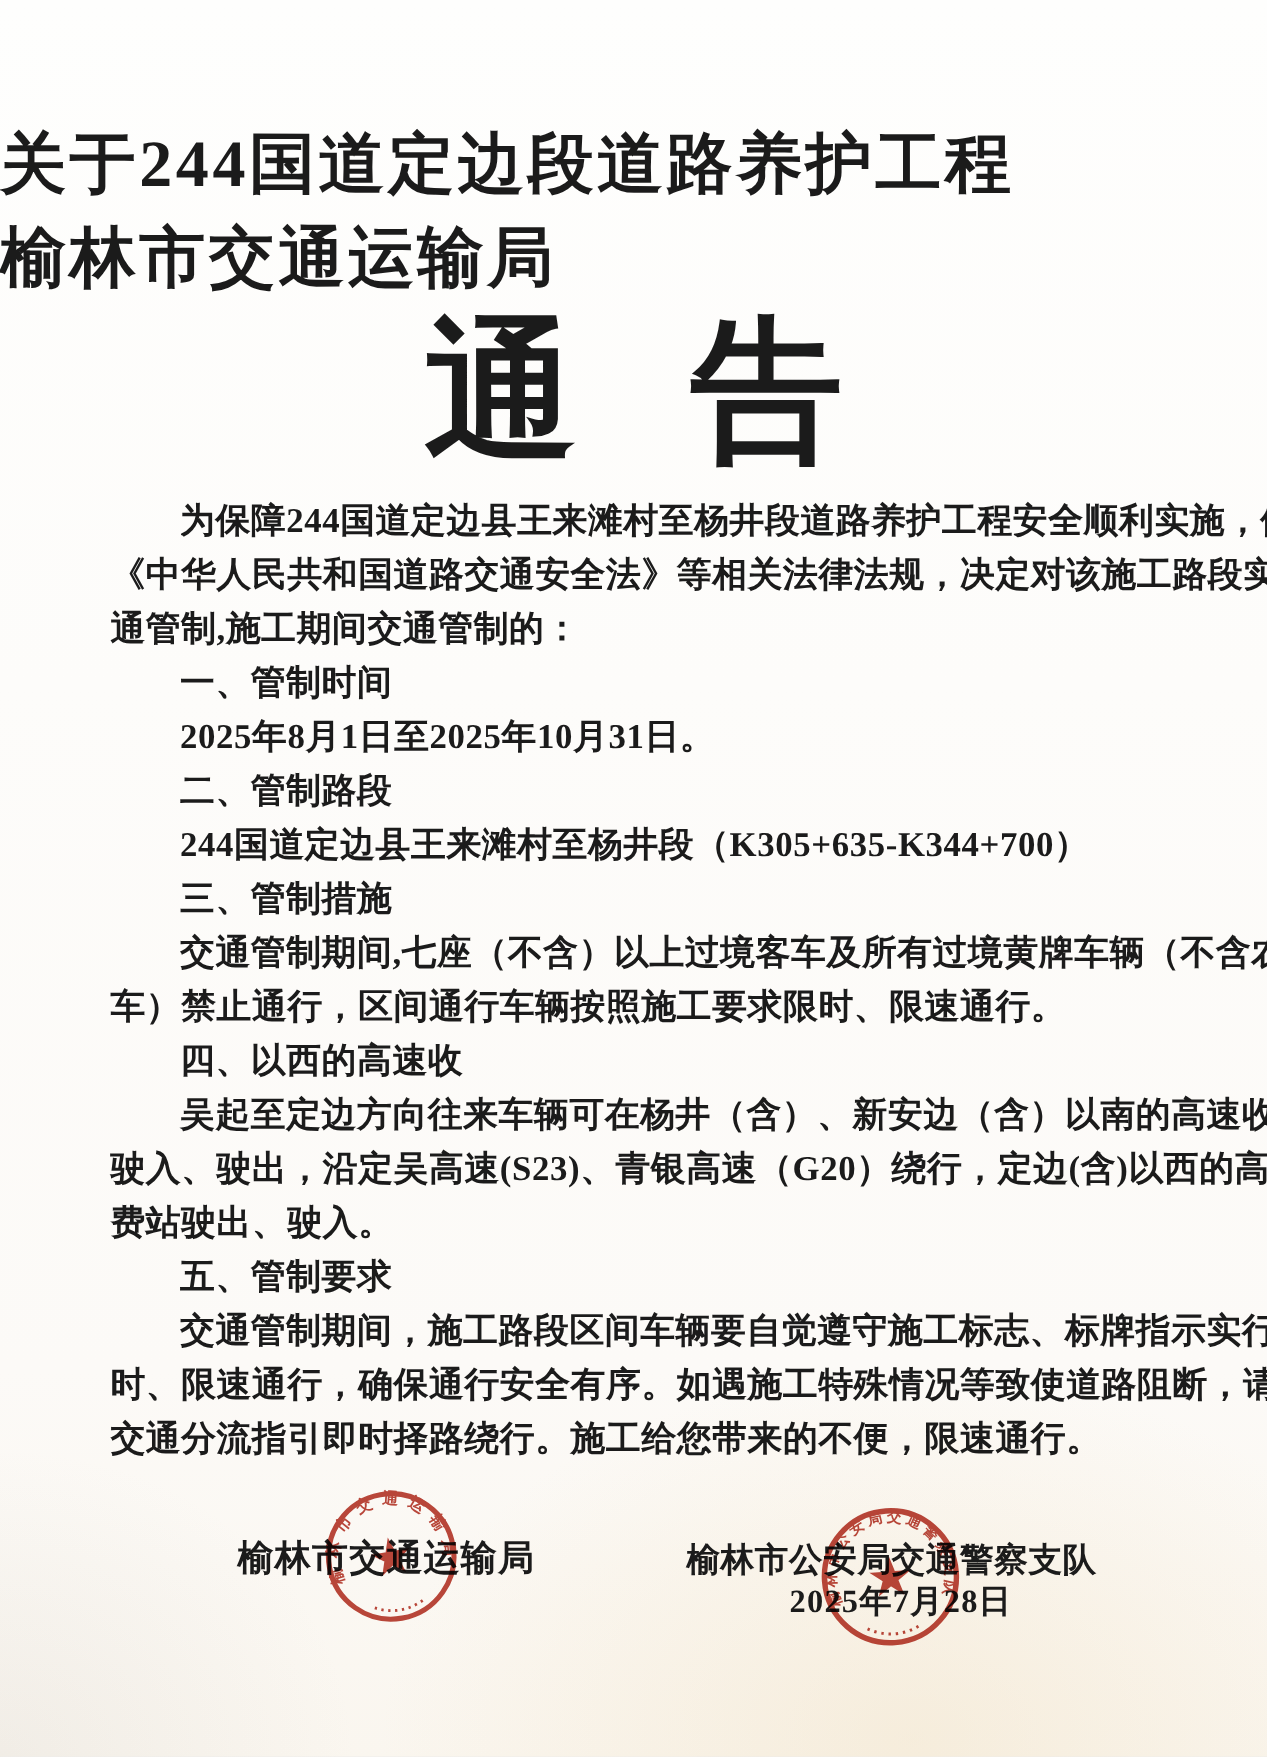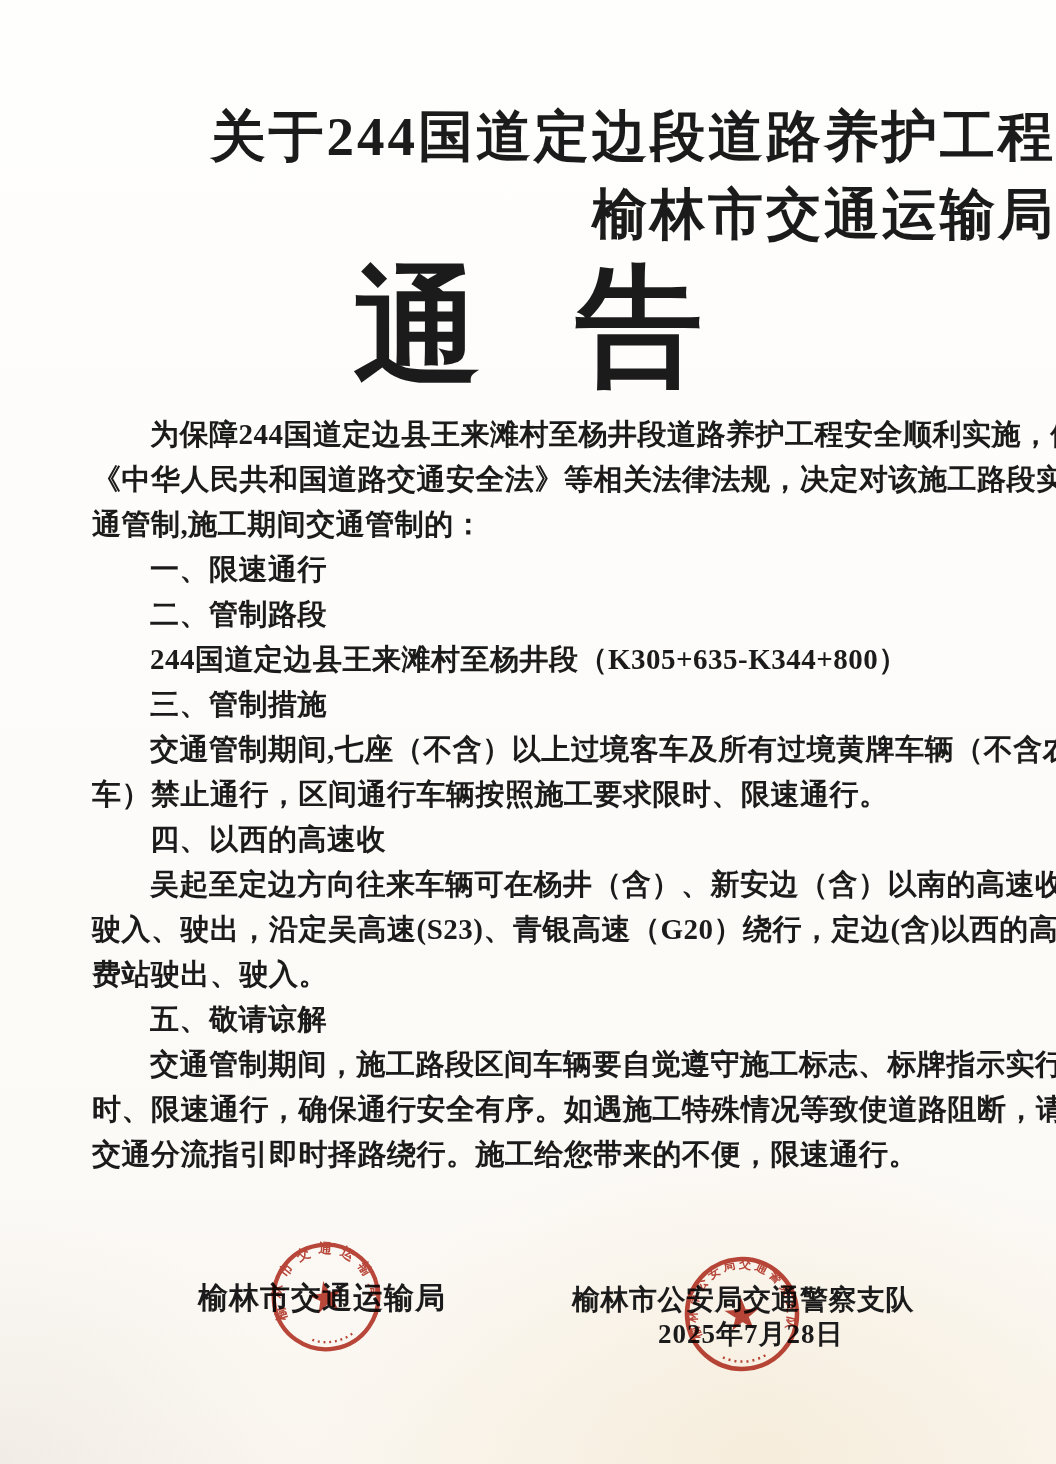--- a/index.html
+++ b/index.html
@@ -21,21 +21,21 @@
     font-family: "Liberation Serif", "DejaVu Serif", serif;
     font-weight: 700;
   }
 
   
   .doc-title {
     position: absolute;
     top: 98px;
     left: 0;
     width: 100%;
-    text-align: right;
+    text-align: left;
     font-size: 55px;
     line-height: 78px;
     letter-spacing: 3px;
     font-weight: 700;
   }
   .notice-type {
     position: absolute;
     top: 252px;
     left: 0;
     width: 100%;
@@ -111,31 +111,32 @@
 
   <div class="notice-type">
     <span>通</span>
     <span>告</span>
   </div>
 
   <div class="body-text" id="body-lines">
       <div class="bline indent">为保障244国道定边县王来滩村至杨井段道路养护工程安全顺利实施，依据</div>
       <div class="bline flush">《中华人民共和国道路交通安全法》等相关法律法规，决定对该施工路段实施交</div>
       <div class="bline flush">通管制,施工期间交通管制的：</div>
-      <div class="bline indent">一、限速通行</div>
+      <div class="bline indent">一、管制时间</div>
+      <div class="bline indent">2025年8月1日至2025年10月31日。</div>
       <div class="bline indent">二、管制路段</div>
-      <div class="bline indent">244国道定边县王来滩村至杨井段（K305+635-K344+800）</div>
+      <div class="bline indent">244国道定边县王来滩村至杨井段（K305+635-K344+700）</div>
       <div class="bline indent">三、管制措施</div>
       <div class="bline indent">交通管制期间,七座（不含）以上过境客车及所有过境黄牌车辆（不含农用</div>
       <div class="bline flush">车）禁止通行，区间通行车辆按照施工要求限时、限速通行。</div>
       <div class="bline indent">四、以西的高速收</div>
       <div class="bline indent">吴起至定边方向往来车辆可在杨井（含）、新安边（含）以南的高速收费站</div>
       <div class="bline flush">驶入、驶出，沿定吴高速(S23)、青银高速（G20）绕行，定边(含)以西的高速收</div>
       <div class="bline flush">费站驶出、驶入。</div>
-      <div class="bline indent">五、敬请谅解</div>
+      <div class="bline indent">五、管制要求</div>
       <div class="bline indent">交通管制期间，施工路段区间车辆要自觉遵守施工标志、标牌指示实行限</div>
       <div class="bline flush">时、限速通行，确保通行安全有序。如遇施工特殊情况等致使道路阻断，请按照</div>
       <div class="bline flush">交通分流指引即时择路绕行。施工给您带来的不便，限速通行。</div>
     </div>
 
   <div class="sig-area">
     <div class="org-left">榆林市交通运输局</div>
     <div class="org-right">榆林市公安局交通警察支队</div>
     <div class="issue-date">2025年7月28日</div>
 

